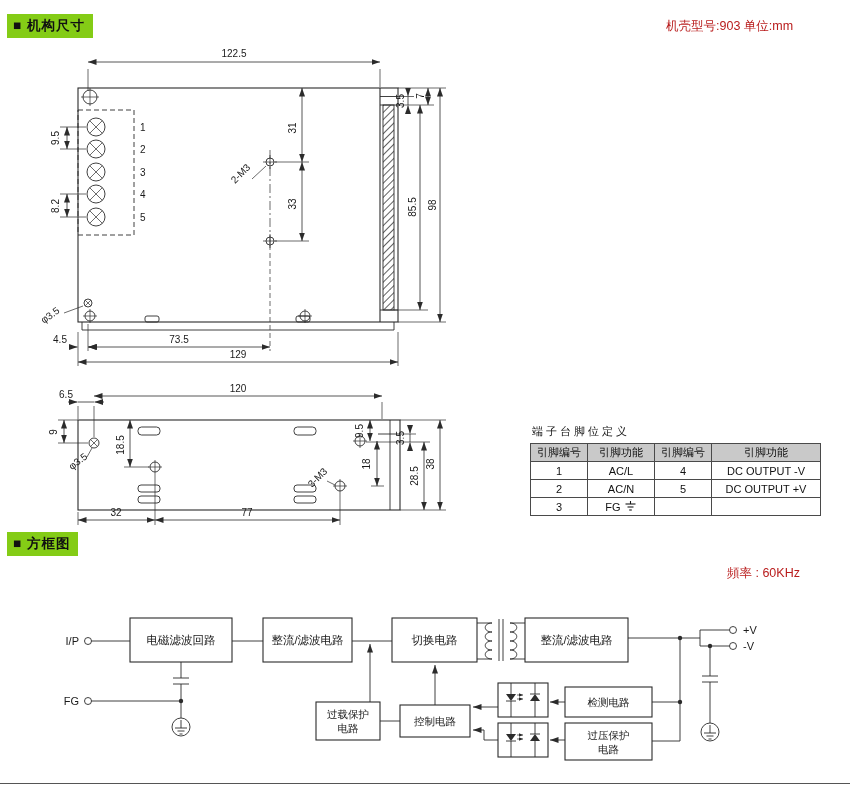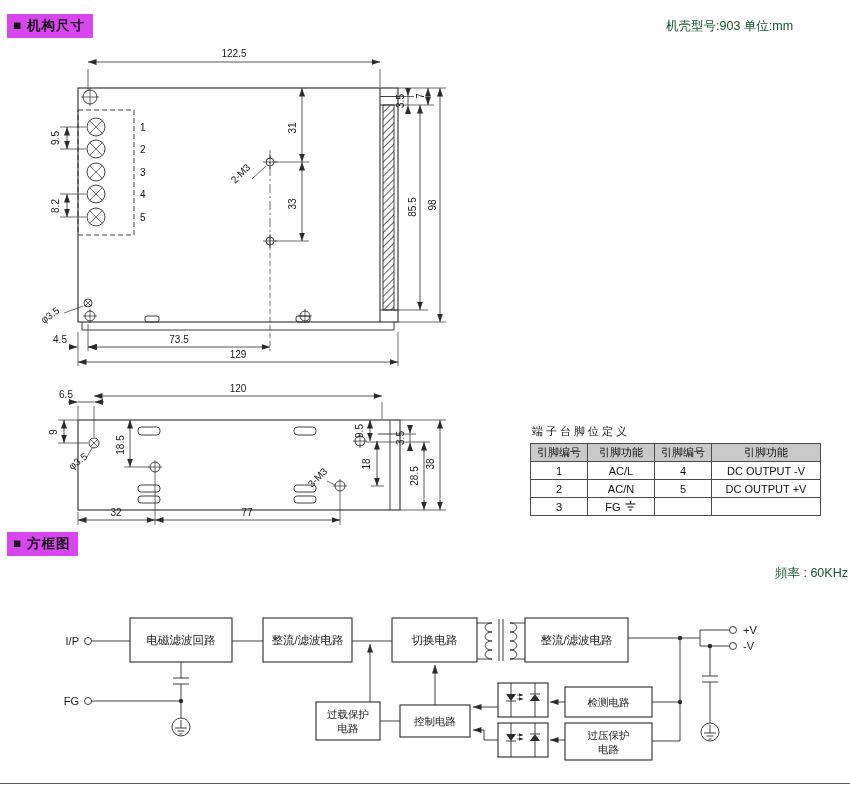--- a/index.html
+++ b/index.html
@@ -1,27 +1,27 @@
 <!DOCTYPE html>
 <html><head>
 <meta charset="utf-8">
 <style>
   html,body{margin:0;padding:0;background:#fff;}
   body{width:850px;height:786px;position:relative;overflow:hidden;
        font-family:"Liberation Sans",sans-serif;color:#111;}
   .page{position:absolute;inset:0;}
   svg#art{position:absolute;left:0;top:0;}
   
-  .sec-hdr{position:absolute;background:#d946ef;font-weight:bold;font-size:13.5px;
+  .sec-hdr{position:absolute;background:#84cc16;font-weight:bold;font-size:13.5px;
            letter-spacing:1px;padding:3px 8px 3px 6px;color:#111;text-align:right;}
   #hdr1{left:7px;top:14px;}
   #hdr2{left:7px;top:532px;}
-  .note{position:absolute;font-size:12.5px;color:#14532d;}
+  .note{position:absolute;font-size:12.5px;color:#b91c1c;}
   #note1{left:666px;top:18px;}
-  #note2{left:727px;top:565px;margin-left:48px;}
+  #note2{left:727px;top:565px;}
   
   .pin-table-wrap{position:absolute;left:530px;top:424px;}
   .pin-table-title{font-size:11px;letter-spacing:3px;margin:0 0 4px 2px;color:#111;}
   table.pin-table{border-collapse:collapse;border-radius:8px;}
   table.pin-table th,table.pin-table td{border:1px solid #4a4a4a;text-align:center;
       font-size:11px;padding:0 3px;height:17px;white-space:nowrap;}
   table.pin-table th{background:#c9c9c9;font-weight:normal;}
   .cw1{width:50px;} .cw2{width:60px;} .cw3{width:50px;} .cw4{width:102px;}
   .gnd-icon{vertical-align:-1px;margin-left:3px;}
   .page-bottom-line{position:absolute;left:0;top:783px;width:850px;height:1px;background:#555;}

